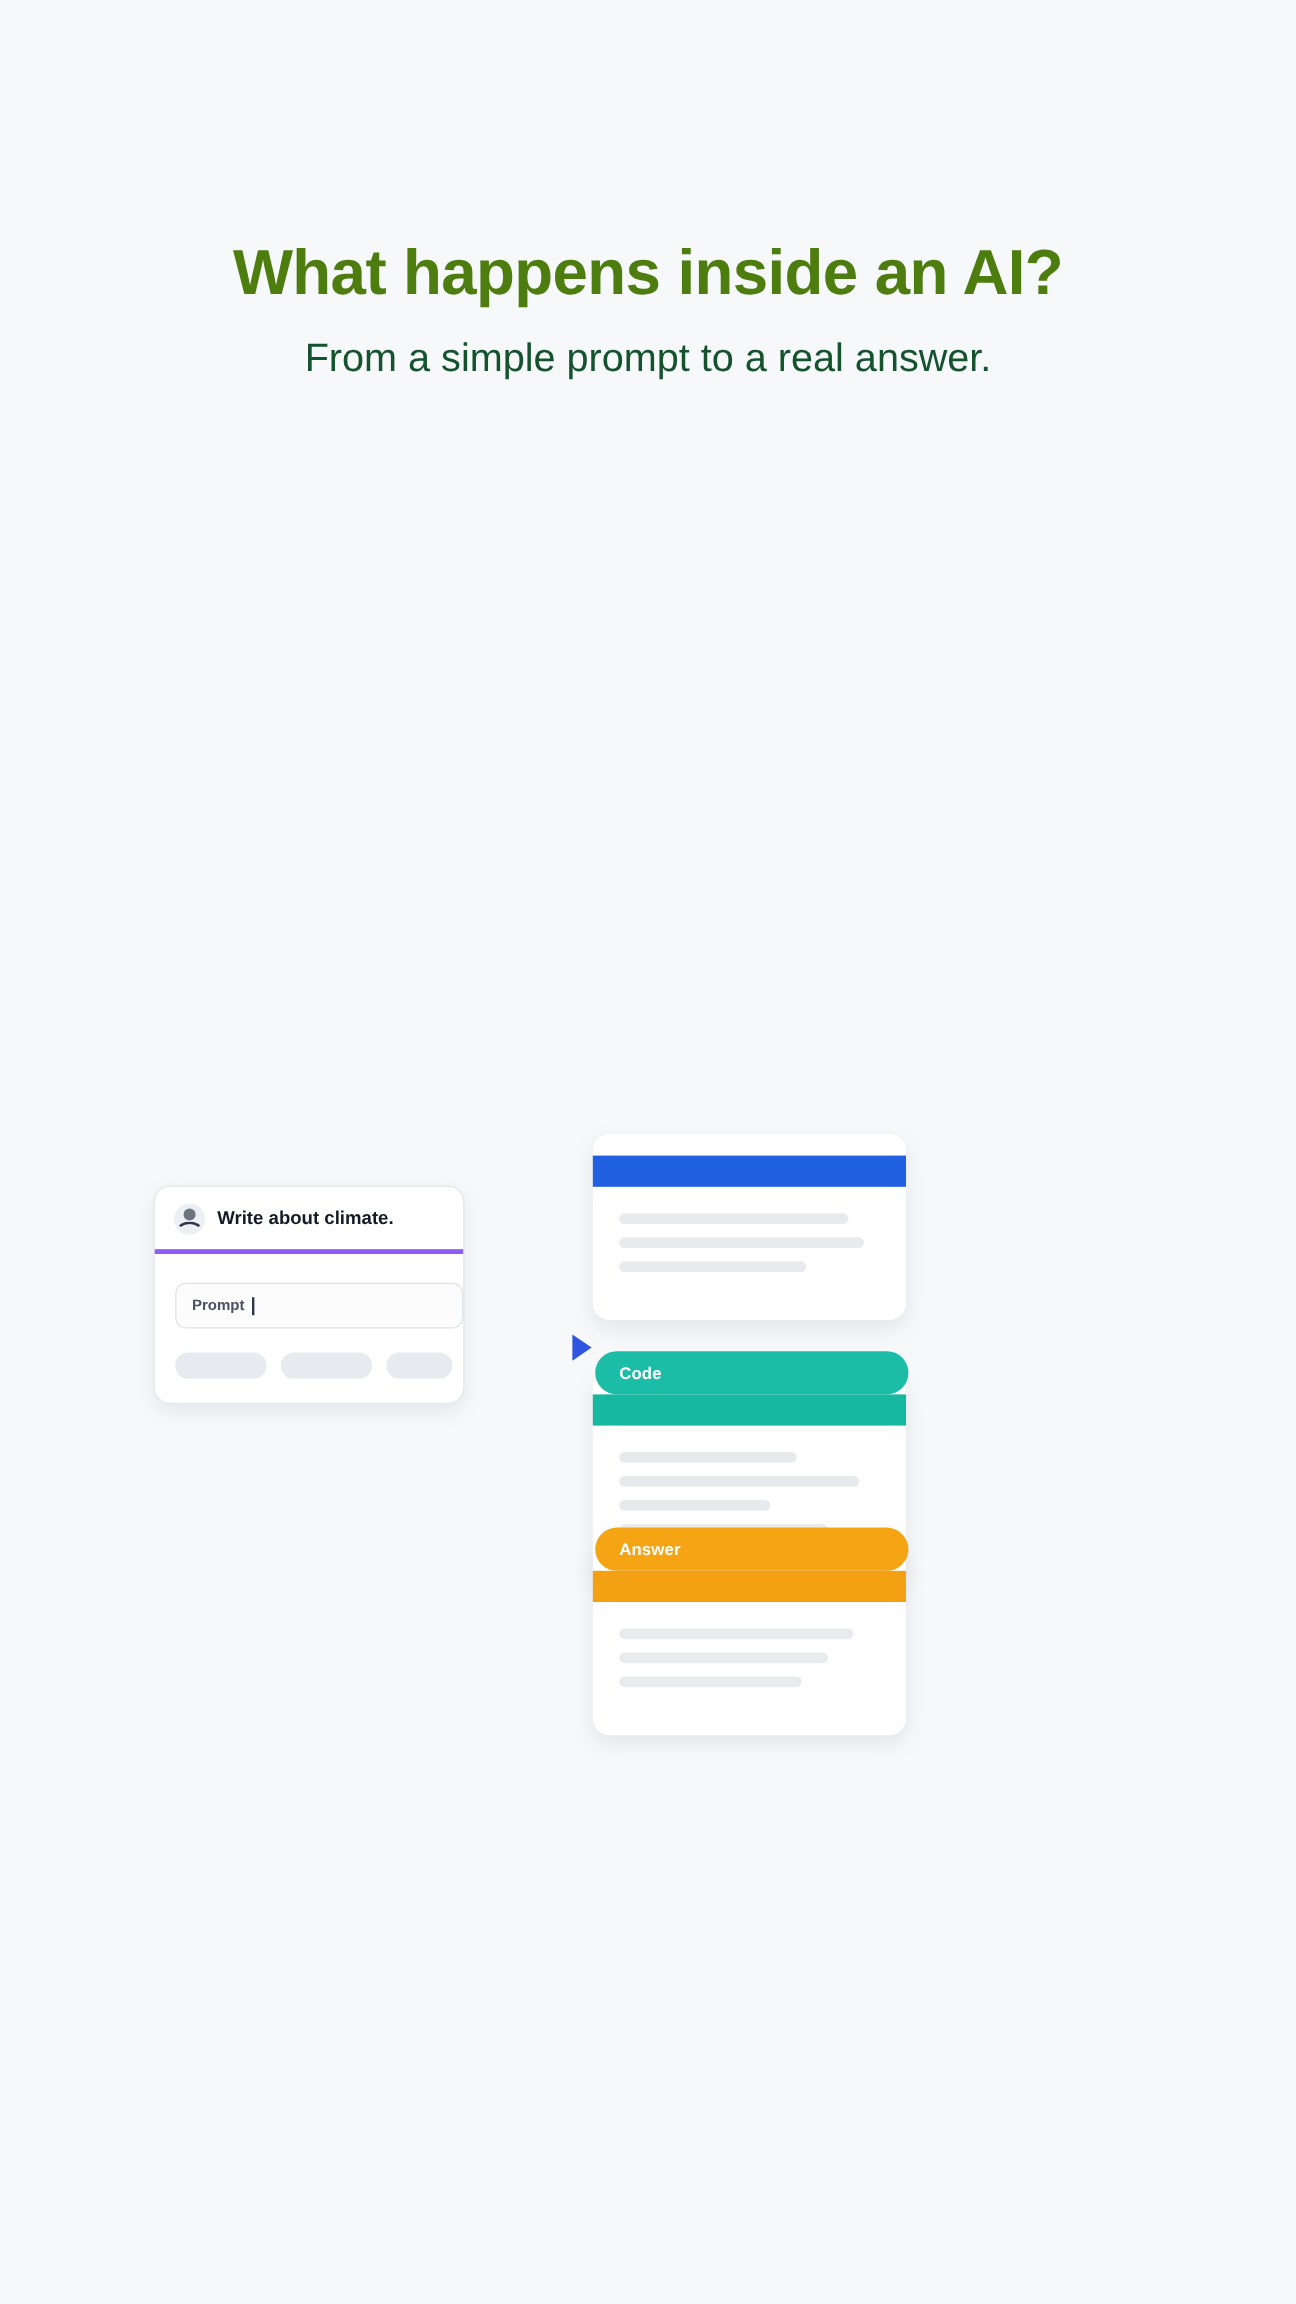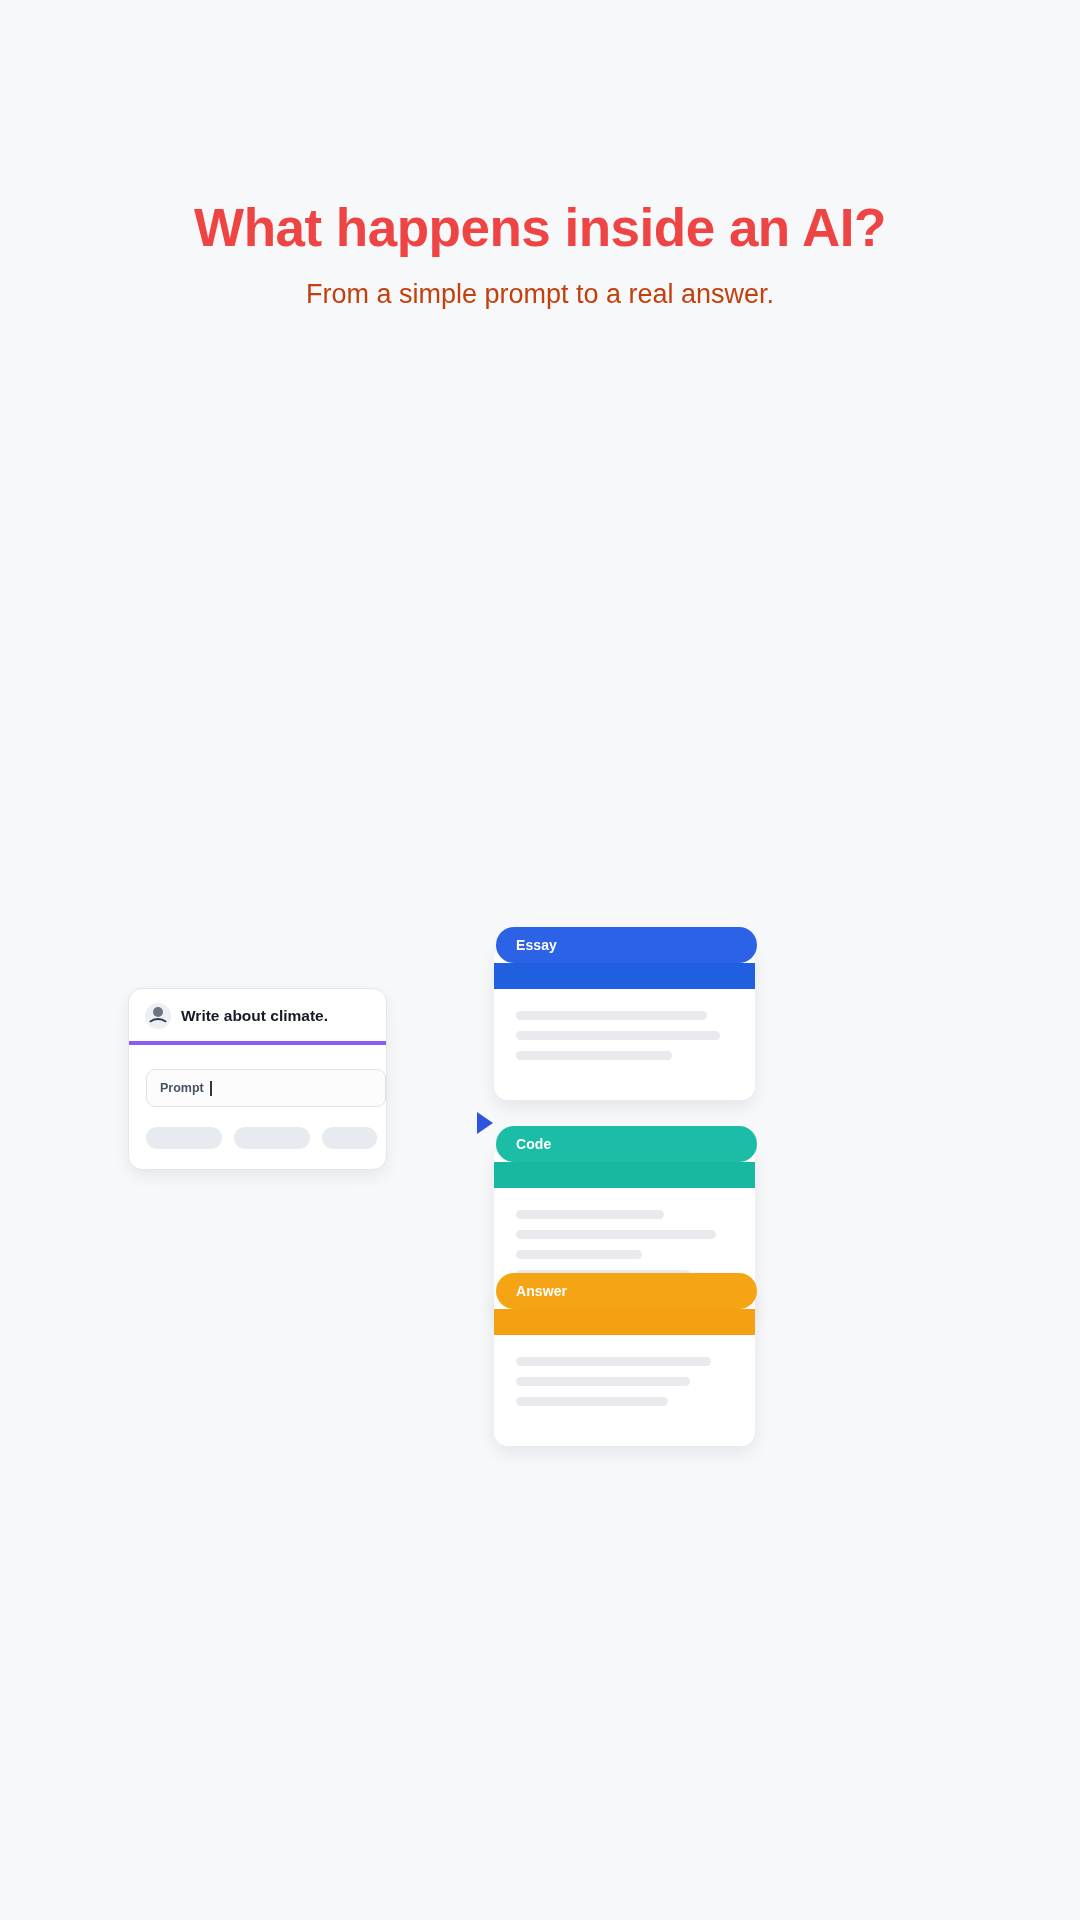--- a/index.html
+++ b/index.html
@@ -22,30 +22,30 @@
     position: absolute;
     top: 200px;
     left: 0;
     width: 1080px;
     text-align: center;
   }
 
   .page-title {
     font-size: 53px;
     font-weight: bold;
-    color: #ef4444;
+    color: #4d7c0f;
     letter-spacing: -0.5px;
     line-height: 1.05;
   }
 
   .page-subtitle {
     margin-top: 22px;
-    font-size: 27px;
+    font-size: 33px;
     font-weight: normal;
-    color: #c2410c;
+    color: #14532d;
     line-height: 1.2;
   }
 
   
   .stage {
     position: absolute;
     top: 0;
     left: 0;
     width: 1080px;
     height: 1920px;
@@ -262,23 +262,20 @@
         <span class="chip w3"></span>
       </div>
 
     </div>
   </div>
 
   <div class="flow-arrow"></div>
 
   <div class="out-card essay">
     <div class="band"></div>
-    <div class="pill">
-      <span class="pill-label">Essay</span>
-    </div>
     <div class="out-body">
       <div class="line" style="width:88%"></div>
       <div class="line" style="width:94%"></div>
       <div class="line" style="width:72%"></div>
     </div>
   </div>
 
   <div class="out-card code">
     <div class="band"></div>
     <div class="pill">

